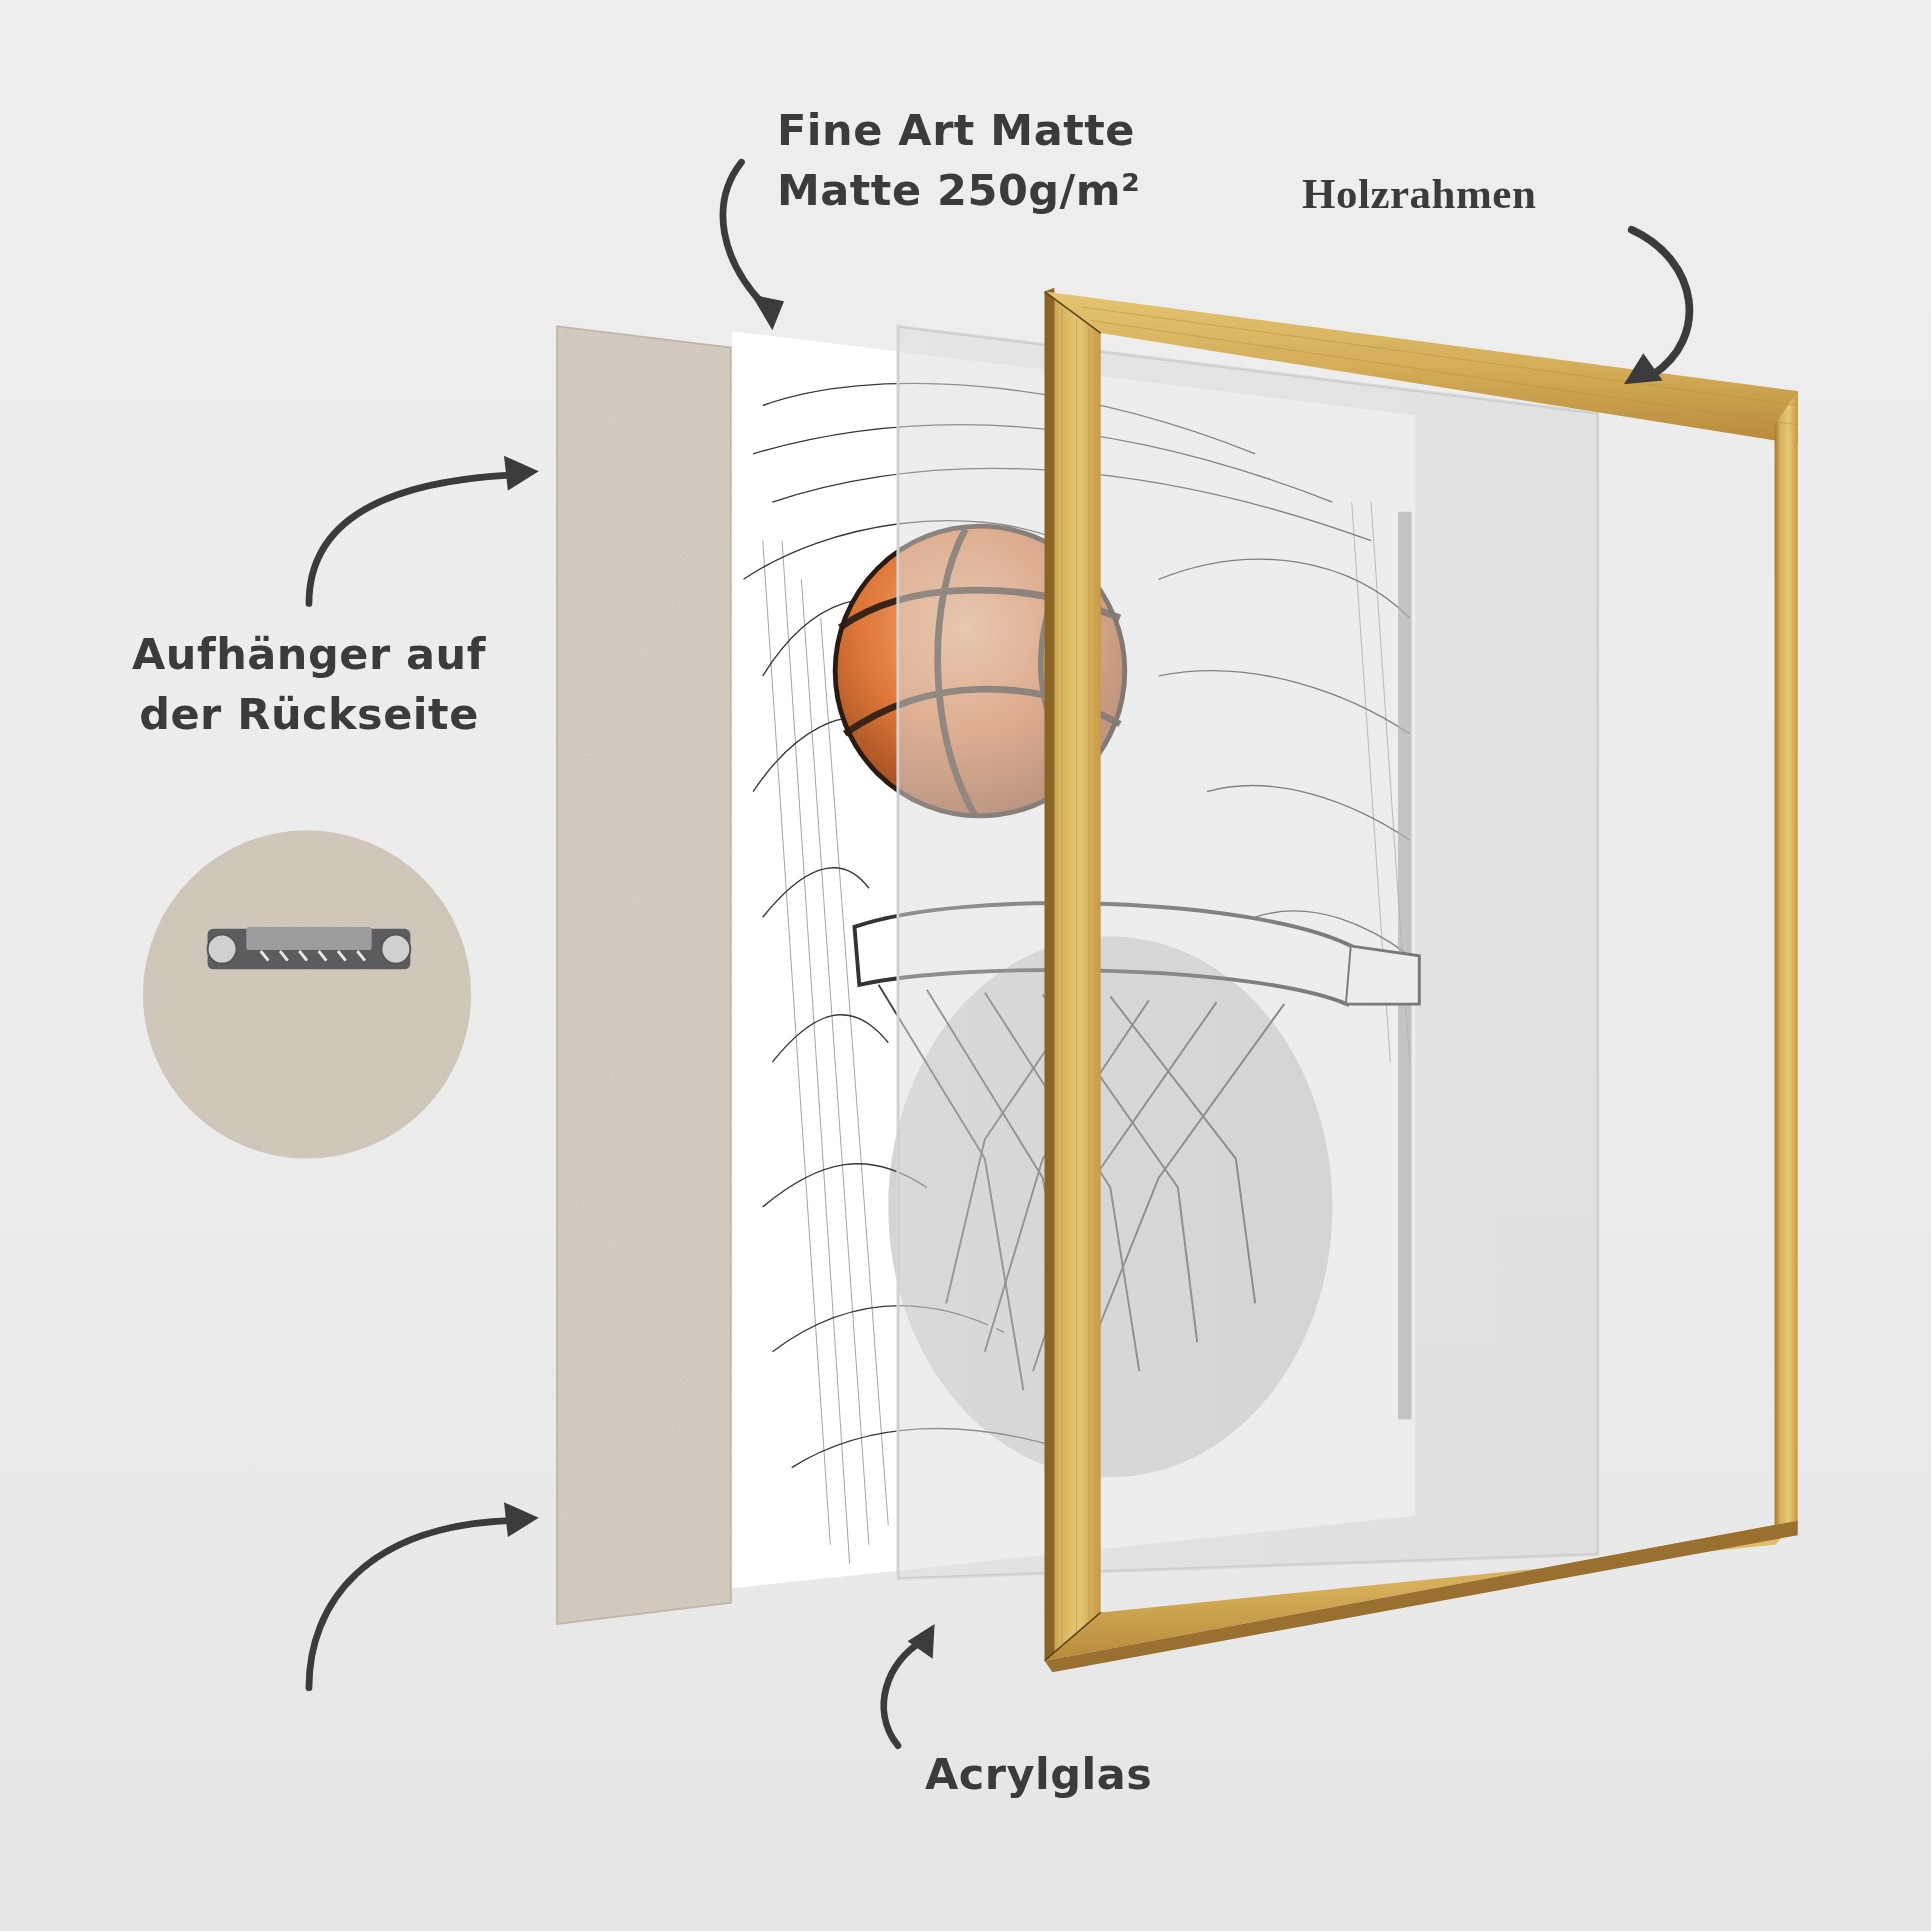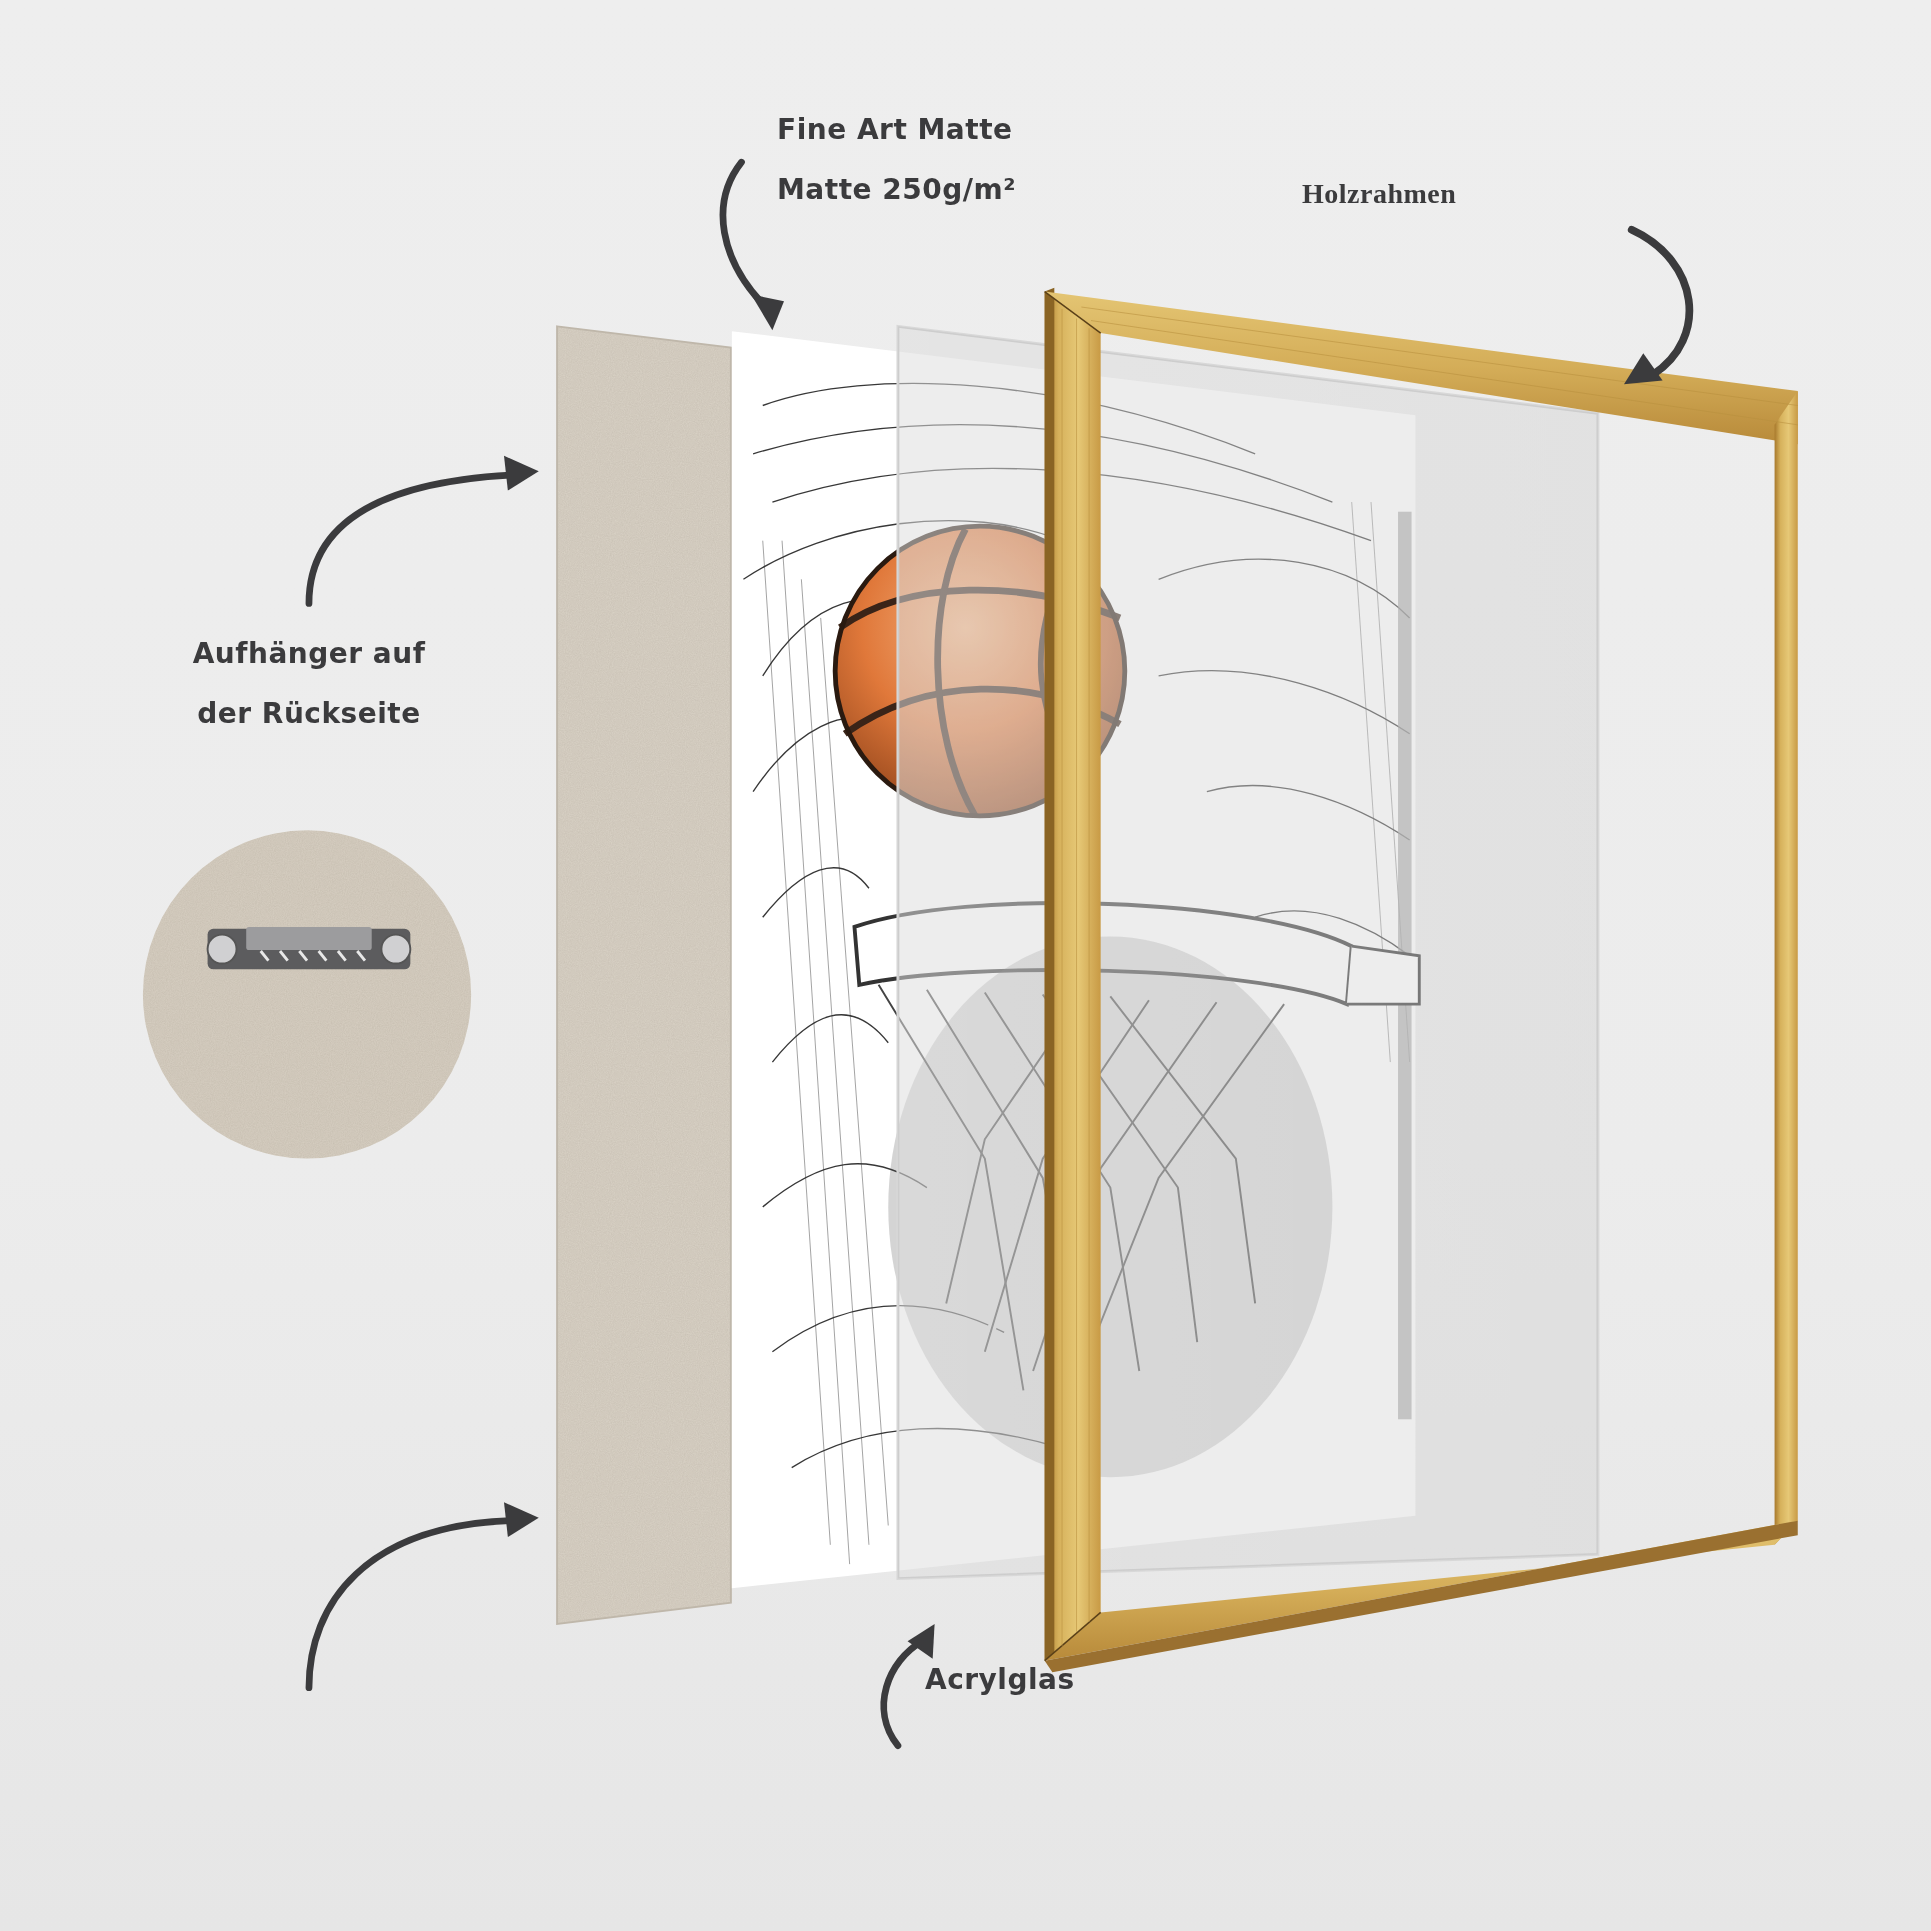--- a/index.html
+++ b/index.html
@@ -4,21 +4,21 @@
 <style>
   html, body { margin:0; padding:0; }
   body {
     width:1931px; height:1931px; overflow:hidden;
     background: linear-gradient(180deg, #eeeeee 0%, #ececec 60%, #e6e6e6 100%);
     font-family: "DejaVu Sans", "Liberation Sans", sans-serif;
     position:relative;
   }
   .label {
     position:absolute; color:#3b3b3d; font-weight:bold;
-    font-size:28px; line-height:60px; letter-spacing:0.5px;
+    font-size:43px; line-height:60px; letter-spacing:0.5px;
     text-align:center; white-space:nowrap;
   }
   .label.left { text-align:left; }
   svg { position:absolute; left:0; top:0; }
 </style>
 </head>
 <body>
 
 <svg width="1931" height="1931" viewBox="0 0 2000 2000">
   <defs>
@@ -181,16 +181,16 @@
 </div>
 
 <div class="label" style="left:111px; top:624px; width:396px;">
   <div>Aufhänger auf</div>
   <div>der Rückseite</div>
 </div>
 
 <div class="label" style="left:159px; top:1721px; width:290px;">
 </div>
 
-<div class="label left" style="left:925px; top:1650px;">
+<div class="label left" style="left:925px; top:1744px;">
   <div>Acrylglas</div>
 </div>
 
 
 </body></html>

